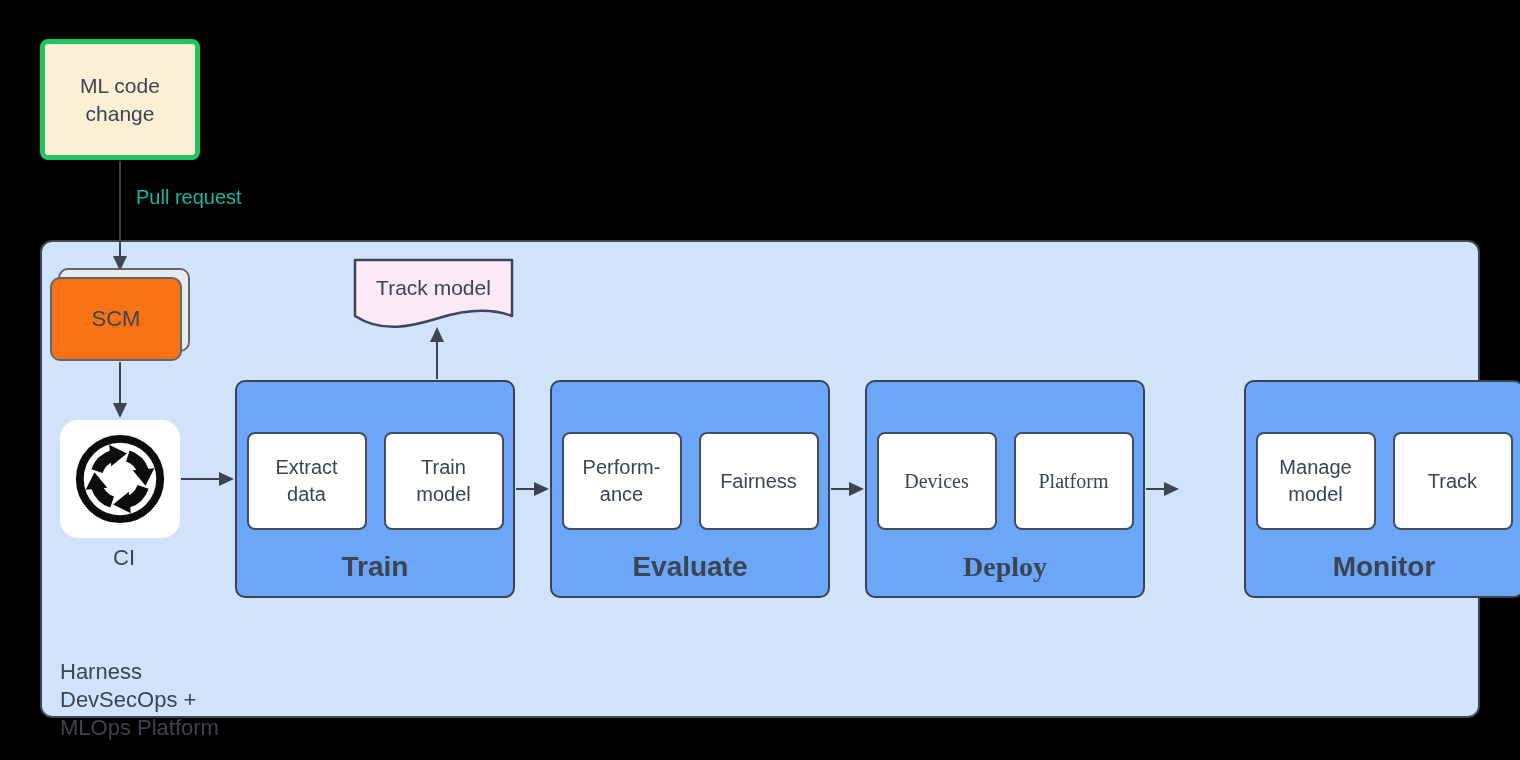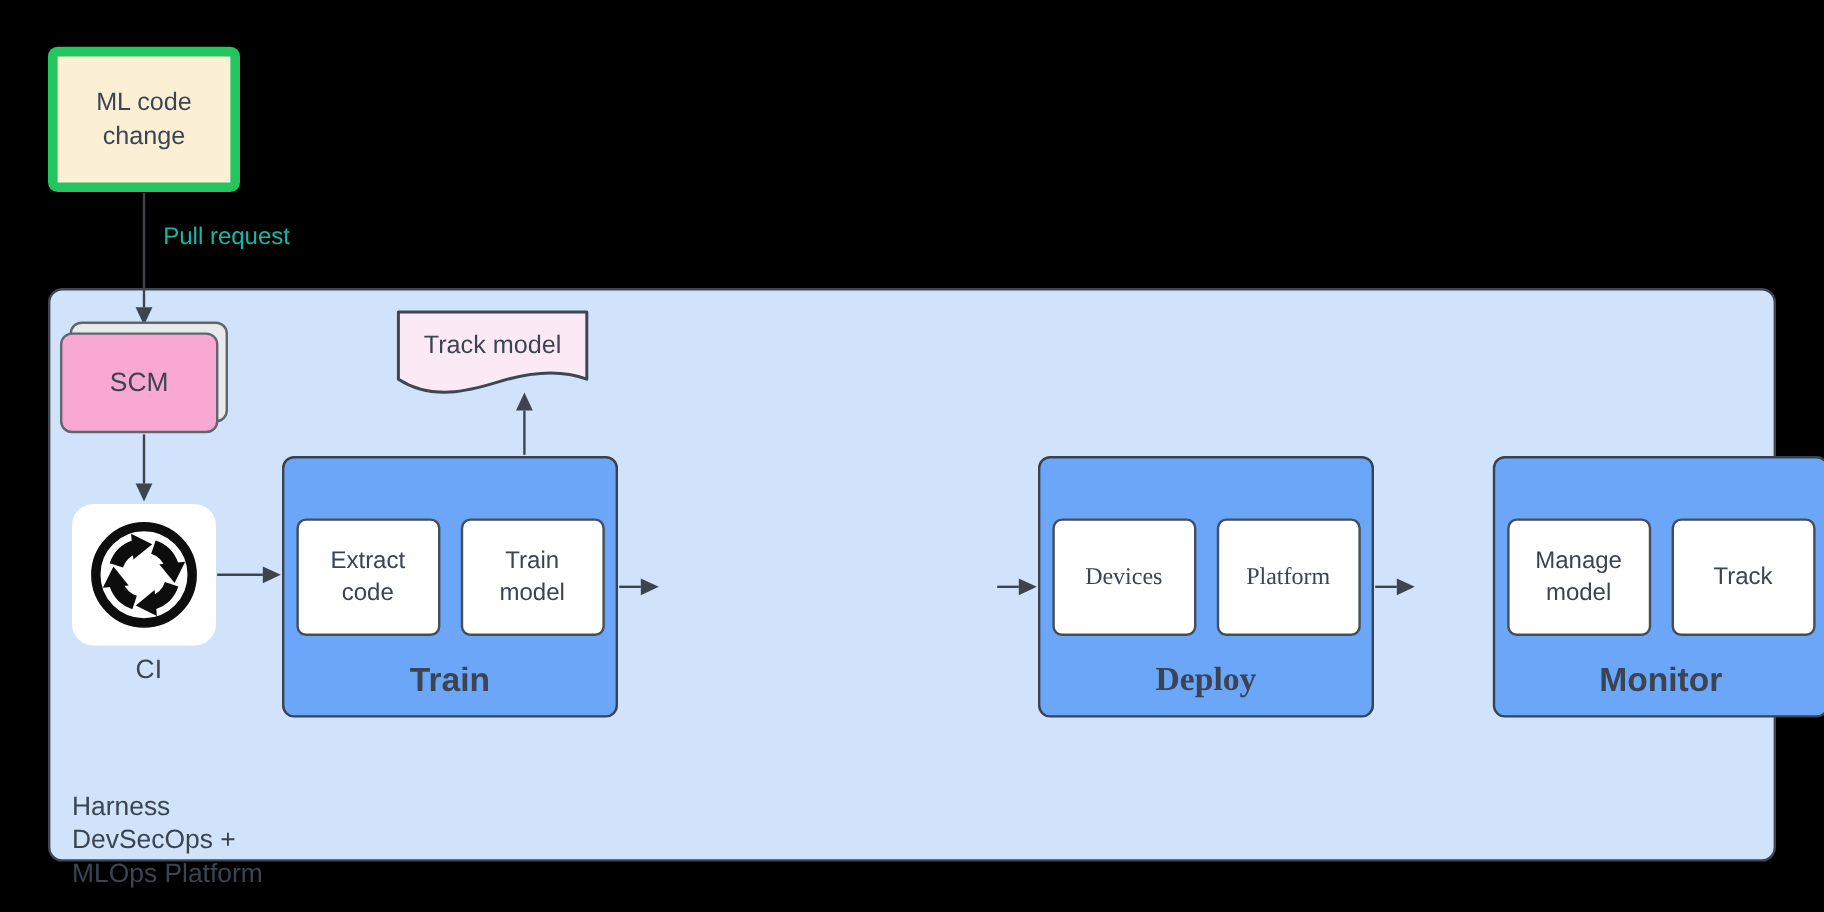--- a/index.html
+++ b/index.html
@@ -15,21 +15,21 @@
   }
 
   .preline { white-space: pre-line; }
 
   
   .ml-node {
     position: absolute;
     left: 40px; top: 39px;
     width: 160px; height: 121px;
     background: #FBF0D5;
-    border: 8px solid #22c55e;
+    border: 5px solid #22c55e;
     border-radius: 8px;
     display: flex; align-items: center; justify-content: center;
     text-align: center;
     font-size: 21px; line-height: 28px; color: #3B4450;
     z-index: 3;
   }
 
   
   .pull-request {
     position: absolute;
@@ -71,21 +71,21 @@
     width: 132px; height: 84px;
     background: #E9EAEB;
     border: 2px solid #60666E;
     border-radius: 10px;
     z-index: 3;
   }
   .scm-front {
     position: absolute;
     left: 50px; top: 277px;
     width: 132px; height: 84px;
-    background: #f9a8d4;
+    background: #f97316;
     border: 2px solid #60666E;
     border-radius: 10px;
     display: flex; align-items: center; justify-content: center;
     font-size: 22px; color: #3B4450;
     z-index: 4;
   }
 
   
   .ci-node {
     position: absolute;
@@ -101,21 +101,21 @@
     left: 64px; top: 545px;
     width: 120px;
     text-align: center;
     font-size: 22px; color: #3B4450;
     z-index: 3;
   }
 
   
   .doc-node {
     position: absolute;
-    left: 330px; top: 258px;
+    left: 353px; top: 258px;
     width: 161px; height: 76px;
     z-index: 3;
     padding-left: 16px;
   }
   .doc-node svg { position: absolute; left: 0; top: 0; }
   .doc-text {
     position: absolute;
     left: 0; top: 8px; width: 161px; height: 44px;
     display: flex; align-items: center; justify-content: center;
     font-size: 21px; color: #3B4450;
@@ -228,27 +228,35 @@
   <div class="doc-node">
     <svg viewBox="0 0 161 76" width="161" height="76" xmlns="http://www.w3.org/2000/svg">
       <path d="M2 2 H159 V58 C138 50 112 52 86 60 C60 68 30 76 2 58 Z" fill="#FBE9F6" stroke="#3E4653" stroke-width="2.5" stroke-linejoin="round"></path>
     </svg>
     <div class="doc-text">Track model</div>
   </div>
 
   <div class="stage stage-train">
     <div class="stage-items">
       <div class="stage-item preline">Extract
-code</div>
+data</div>
       <div class="stage-item preline">Train
 model</div>
     </div>
     <div class="stage-name">Train</div>
   </div>
 
+  <div class="stage stage-evaluate">
+    <div class="stage-items">
+      <div class="stage-item preline">Perform-
+ance</div>
+      <div class="stage-item preline">Fairness</div>
+    </div>
+    <div class="stage-name">Evaluate</div>
+  </div>
 
   <div class="stage stage-deploy">
     <div class="stage-items">
       <div class="stage-item preline">Devices</div>
       <div class="stage-item preline">Platform</div>
     </div>
     <div class="stage-name">Deploy</div>
   </div>
 
   <div class="stage stage-monitor">

